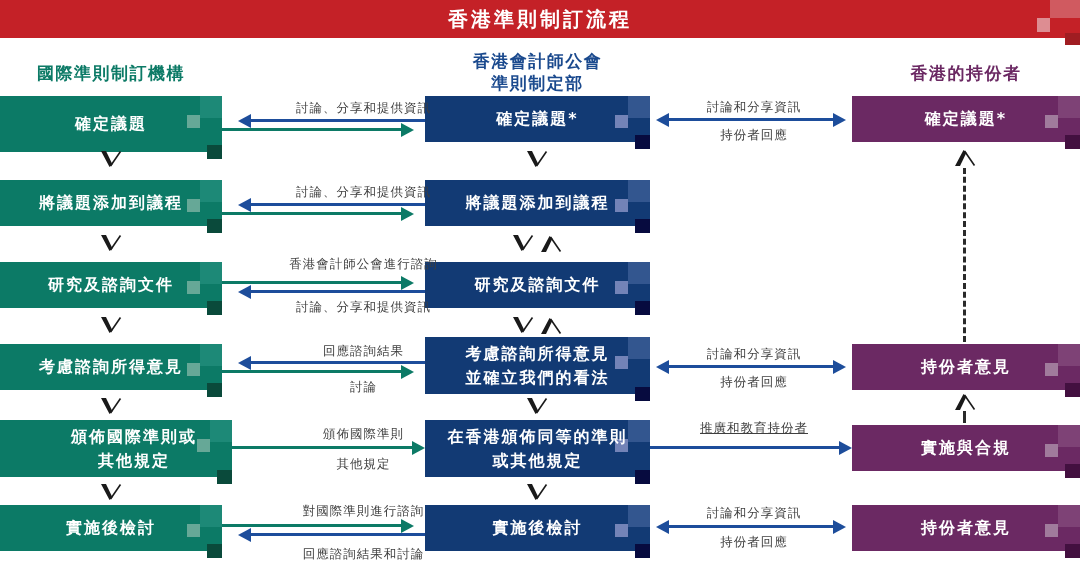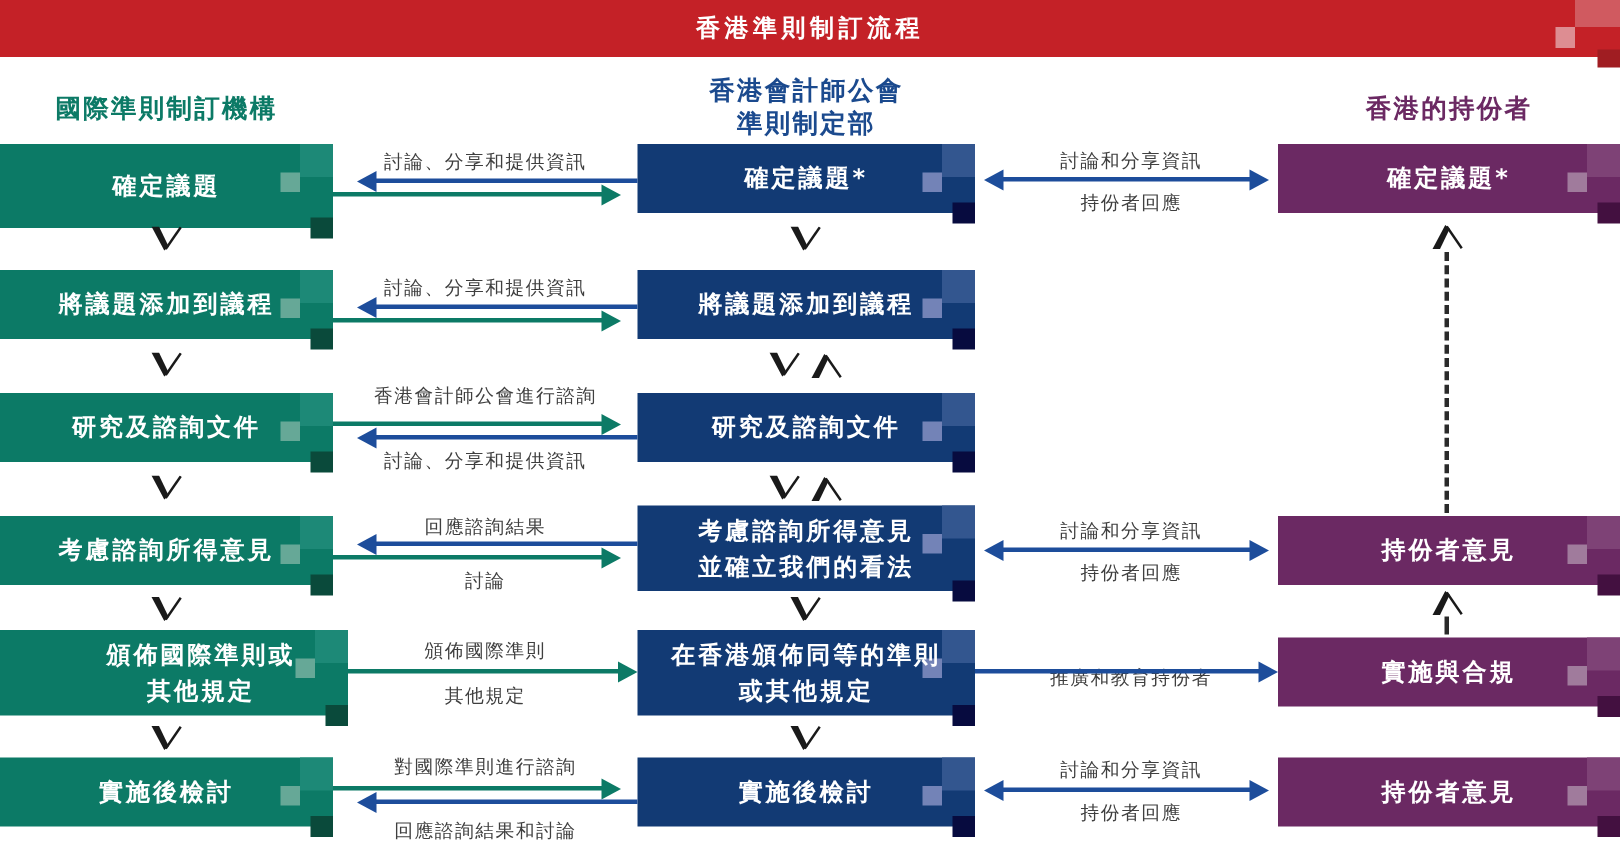--- a/index.html
+++ b/index.html
@@ -5,21 +5,21 @@
   html,body { margin:0; padding:0; background:#ffffff; }
   .canvas {
     position:relative; width:1080px; height:570px; background:#fff;
     font-family:"DejaVu Sans","Liberation Sans",sans-serif; overflow:hidden;
   }
 
   
   .titlebar {
     position:absolute; left:0; top:0; width:1080px; height:38px;
     background:var(--red-bar); color:#fff; display:flex; align-items:center; justify-content:center;
-    font-weight:bold; font-size:16px; letter-spacing:3px;
+    font-weight:bold; font-size:20px; letter-spacing:3px;
   }
   .titlebar .d1 { position:absolute; width:30px; height:18px; top:0; right:0; background:var(--red-light); }
   .titlebar .d2 { position:absolute; width:13px; height:14px; top:18px; right:30px; background:var(--red-pale); }
   .titlebar .d3 { position:absolute; width:15px; height:12px; top:33px; right:0; background:var(--red-dark); }
 
   
   .colheader { position:absolute; font-weight:bold; font-size:17px; text-align:center; letter-spacing:1.5px; line-height:1.3; white-space:pre-line; }
   .hdr-left  { left:0;     width:222px; top:62px; color:var(--header-left); }
   .hdr-mid   { left:425px; width:225px; top:50px; color:var(--header-middle); }
   .hdr-right { left:852px; width:228px; top:62px; color:var(--header-right); }
@@ -50,21 +50,21 @@
     content:""; position:absolute; left:-12px; top:50%; transform:translateY(-50%);
     width:0; height:0; border-top:7px solid transparent; border-bottom:7px solid transparent; border-right:13px solid var(--c);
   }
   .h-arrow.head-right::after {
     content:""; position:absolute; right:-12px; top:50%; transform:translateY(-50%);
     width:0; height:0; border-top:7px solid transparent; border-bottom:7px solid transparent; border-left:13px solid var(--c);
   }
 
   
   .link-label { position:absolute; font-size:12.5px; color:var(--label-text); text-align:center; letter-spacing:1px; }
-  .lm { left:222px; width:203px; }
+  .lm { left:222px; width:203px;padding-left:40px; }
   .mr { left:650px; width:208px; }
 
   
   .chev { position:absolute; width:22px; height:17px; }
   .chev.up { transform:scaleY(-1); }
 
   
   .dotted-line { position:absolute; width:0; border-left:3px dashed #2a2a2a; }
 </style>
 </head>
@@ -243,20 +243,20 @@
   <div class="link-label lm" style="top:546px;">回應諮詢結果和討論</div>
 
   <div class="link-label mr" style="top:99px;">討論和分享資訊</div>
   <div class="h-arrow blue head-left head-right" style="left:668px;top:118px;width:166px;"></div>
   <div class="link-label mr" style="top:127px;">持份者回應</div>
 
   <div class="link-label mr" style="top:346px;">討論和分享資訊</div>
   <div class="h-arrow blue head-left head-right" style="left:668px;top:365px;width:166px;"></div>
   <div class="link-label mr" style="top:374px;">持份者回應</div>
 
-  <div class="link-label mr" style="top:444px;">推廣和教育持份者</div>
+  <div class="link-label mr" style="top:420px;text-decoration:underline;">推廣和教育持份者</div>
   <div class="h-arrow blue head-right" style="left:650px;top:446px;width:190px;"></div>
 
   <div class="link-label mr" style="top:505px;">討論和分享資訊</div>
   <div class="h-arrow blue head-left head-right" style="left:668px;top:525px;width:166px;"></div>
   <div class="link-label mr" style="top:534px;">持份者回應</div>
 
 </div>
 
 </body></html>

